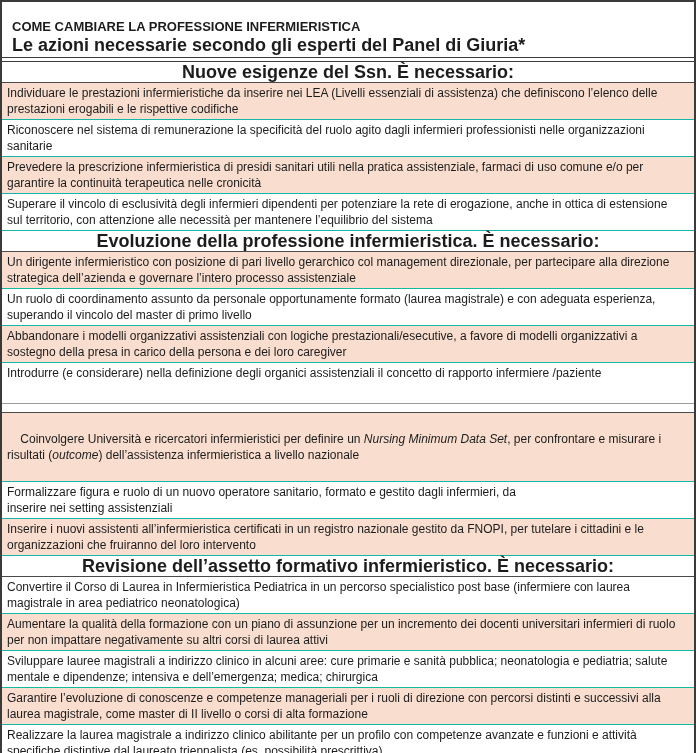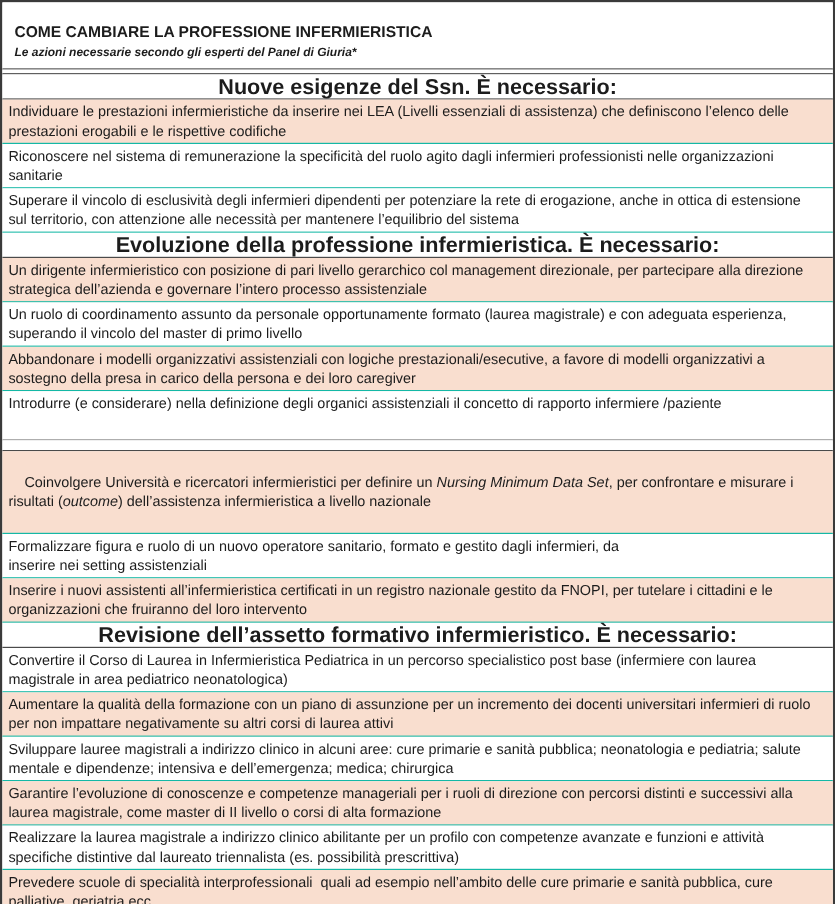--- a/index.html
+++ b/index.html
@@ -20,23 +20,22 @@
     border-bottom: 1px solid #3a3a3a;
     background: #ffffff;
   }
   .title-main {
     font-size: 13px;
     font-weight: bold;
     line-height: 18px;
     white-space: pre-wrap;
   }
   .title-sub {
-    font-size: 10px;
+    font-size: 18px;
     font-weight: bold;
-    font-style: italic;
     line-height: 18px;
     white-space: pre-wrap;
   }
   .gap-thin {
     height: 3px;
     background: #ffffff;
     border-bottom: 1px solid #3a3a3a;
   }
   .gap-empty-row {
     height: 8px;
@@ -79,20 +78,21 @@
     <div class="title-main">COME CAMBIARE LA PROFESSIONE INFERMIERISTICA</div>
     <div class="title-sub">Le azioni necessarie secondo gli esperti del Panel di Giuria*</div>
   </div>
 
   <div class="gap-thin"></div>
 
   <div class="section-header">Nuove esigenze del Ssn. È necessario:</div>
 
   <div class="row salmon">Individuare le prestazioni infermieristiche da inserire nei LEA (Livelli essenziali di assistenza) che definiscono l’elenco delle prestazioni erogabili e le rispettive codifiche</div>
   <div class="row">Riconoscere nel sistema di remunerazione la specificità del ruolo agito dagli infermieri professionisti nelle organizzazioni sanitarie</div>
+  <div class="row salmon">Prevedere la prescrizione infermieristica di presidi sanitari utili nella pratica assistenziale, farmaci di uso comune e/o per garantire la continuità terapeutica nelle cronicità</div>
   <div class="row">Superare il vincolo di esclusività degli infermieri dipendenti per potenziare la rete di erogazione, anche in ottica di estensione sul territorio, con attenzione alle necessità per mantenere l’equilibrio del sistema</div>
 
   <div class="section-header">Evoluzione della professione infermieristica. È necessario:</div>
 
   <div class="row salmon">Un dirigente infermieristico con posizione di pari livello gerarchico col management direzionale, per partecipare alla direzione strategica dell’azienda e governare l’intero processo assistenziale</div>
   <div class="row">Un ruolo di coordinamento assunto da personale opportunamente formato (laurea magistrale) e con adeguata esperienza, superando il vincolo del master di primo livello</div>
   <div class="row salmon">Abbandonare i modelli organizzativi assistenziali con logiche prestazionali/esecutive, a favore di modelli organizzativi a sostegno della presa in carico della persona e dei loro caregiver</div>
   <div class="row short-tall">Introdurre (e considerare) nella definizione degli organici assistenziali il concetto di rapporto infermiere /paziente</div>
 
   <div class="gap-empty-row"></div>

